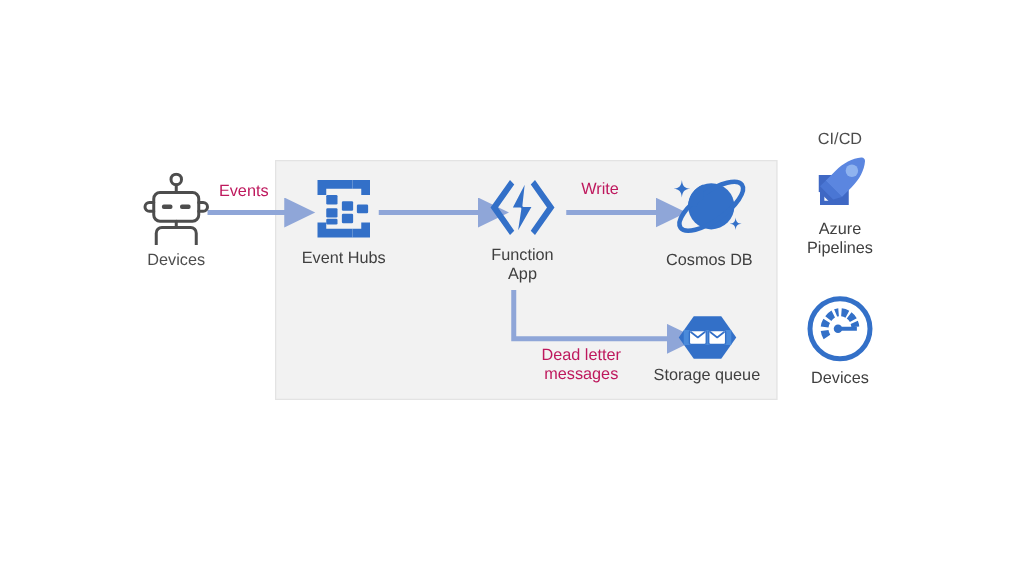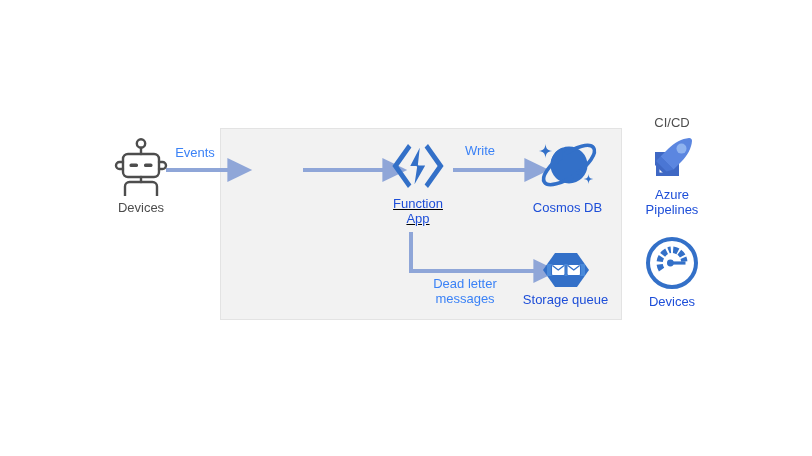--- a/index.html
+++ b/index.html
@@ -43,53 +43,52 @@
     align-items: center;
     text-align: center;
   }
   .node-icon {
     display: block;
     line-height: 0;
   }
   .node-label {
     font-size: 13px;
     line-height: 15px;
-    color: #1d4ed8;
+    color: #404040;
     margin-top: 4px;
     white-space: pre-line;
   }
   .node-label.dark {
     color: #4d4d4d;
   }
 
   
   .node-caption {
     font-size: 13px;
     line-height: 15px;
     color: #4d4d4d;
     margin-bottom: 5px;
     white-space: pre-line;
     text-align: center;
-    margin-top: 12px;
   }
 
   
   .edge-label {
     position: absolute;
     font-size: 13px;
     line-height: 15px;
-    color: #3b82f6;
+    color: #be185d;
     text-align: center;
     white-space: pre-line;
   }
 
   
   #node-devices        { left: 96px;  top: 138px; width: 90px; }
   #node-event-hubs     { left: 225px; top: 140px; width: 100px; }
-  #node-function-app   { left: 373px; top: 140px; width: 90px; text-decoration: underline; }
+  #node-function-app   { left: 373px; top: 140px; width: 90px; }
   #node-cosmos-db      { left: 515px; top: 134px; width: 105px; }
   #node-storage-queue  { left: 508px; top: 252px; width: 115px; }
   #node-pipelines      { left: 622px; top: 103px; width: 100px; }
   #node-monitor        { left: 618px; top: 236px; width: 108px; }
 
   #label-events        { left: 160px; top: 145px; width: 70px; }
   #label-write         { left: 440px; top: 143px; width: 80px; text-align: center; }
   #label-dead-letter   { left: 405px; top: 276px; width: 120px; }
 
   svg.edge { position: absolute; left: 0; top: 0; overflow: visible; }
@@ -150,20 +149,46 @@
           <path d="M14,58 L14,48.5 A4.5,4.5 0 0 1 18.5,44 L41.5,44 A4.5,4.5 0 0 1 46,48.5 L46,58"></path>
         </g>
 
         <rect x="18.5" y="25.5" width="8.5" height="3.6" rx="1.6" fill="#4d4d4d"></rect>
         <rect x="33" y="25.5" width="8.5" height="3.6" rx="1.6" fill="#4d4d4d"></rect>
       </svg>
     </span>
     <span class="node-label dark">Devices</span>
   </div>
 
+  <div class="node" id="node-event-hubs">
+    <span class="node-icon">
+      <svg width="54" height="54" viewBox="0 0 54 54">
+        <g fill="#3370c8">
+
+          <path d="M6,4 L20,4 L20,11 L13,11 L13,16 L6,16 Z"></path>
+          <path d="M20,4 L34,4 L34,11 L20,11 Z"></path>
+          <path d="M34,4 L48,4 L48,16 L41,16 L41,11 L34,11 Z"></path>
+
+          <path d="M6,38 L13,38 L13,43 L20,43 L20,50 L6,50 Z"></path>
+          <path d="M20,43 L34,43 L34,50 L20,50 Z"></path>
+          <path d="M41,38 L48,38 L48,50 L34,50 L34,43 L41,43 Z"></path>
+
+          <rect x="13" y="16" width="9" height="7.5" rx="1"></rect>
+          <rect x="13" y="26.5" width="9" height="7.5" rx="1"></rect>
+          <rect x="13" y="35" width="9" height="4.5" rx="1"></rect>
+
+          <rect x="25.5" y="21" width="9" height="7.5" rx="1"></rect>
+          <rect x="25.5" y="31" width="9" height="7.5" rx="1"></rect>
+
+          <rect x="37.5" y="23.5" width="9" height="7" rx="1"></rect>
+        </g>
+      </svg>
+    </span>
+    <span class="node-label">Event Hubs</span>
+  </div>
 
   <div class="node" id="node-function-app">
     <span class="node-icon">
       <svg width="56" height="52" viewBox="0 0 56 52">
 
         <path d="M18,4 L21.4,7.5 L8.4,26 L21.4,44.5 L18,48 L2.4,26 Z" fill="#3370c8"></path>
 
         <path d="M38,4 L34.6,7.5 L47.6,26 L34.6,44.5 L38,48 L53.6,26 Z" fill="#3370c8"></path>
 
         <path d="M31.5,2 L18.5,27 L26,27 L22.5,50 L37,24.5 L29,24.5 Z" fill="#3370c8"></path>

